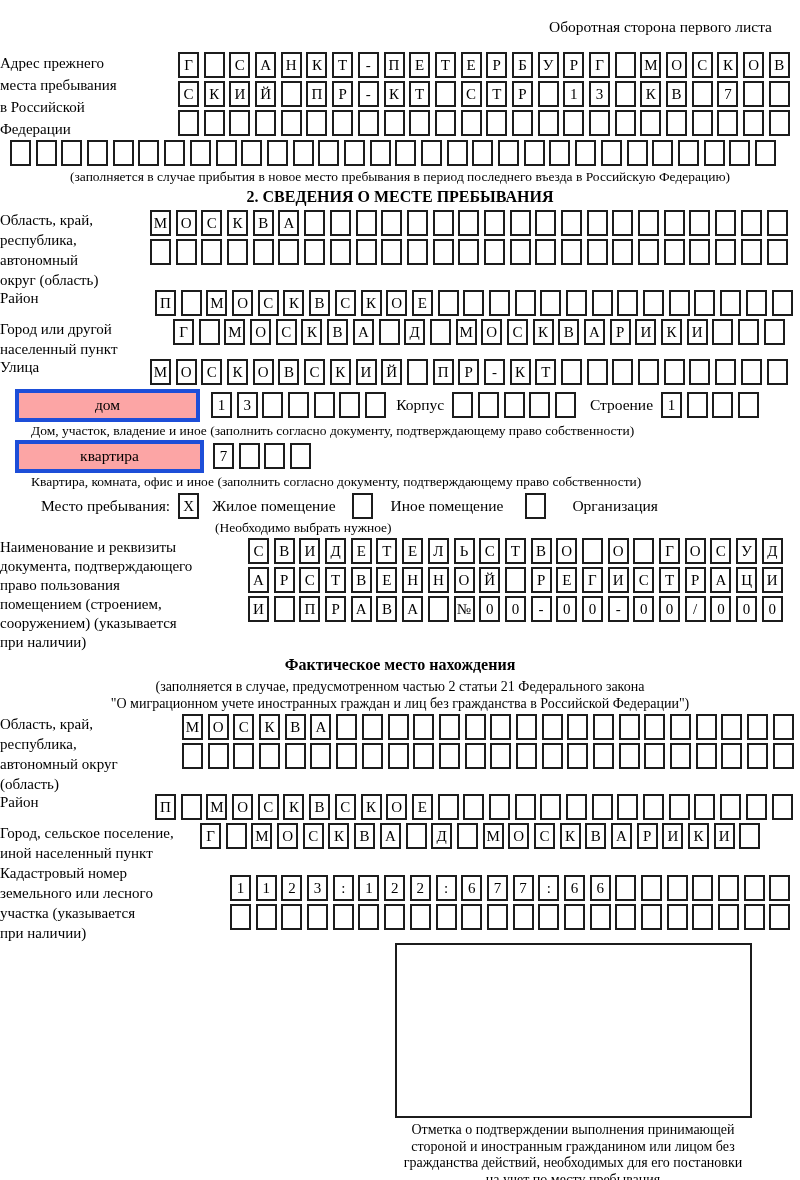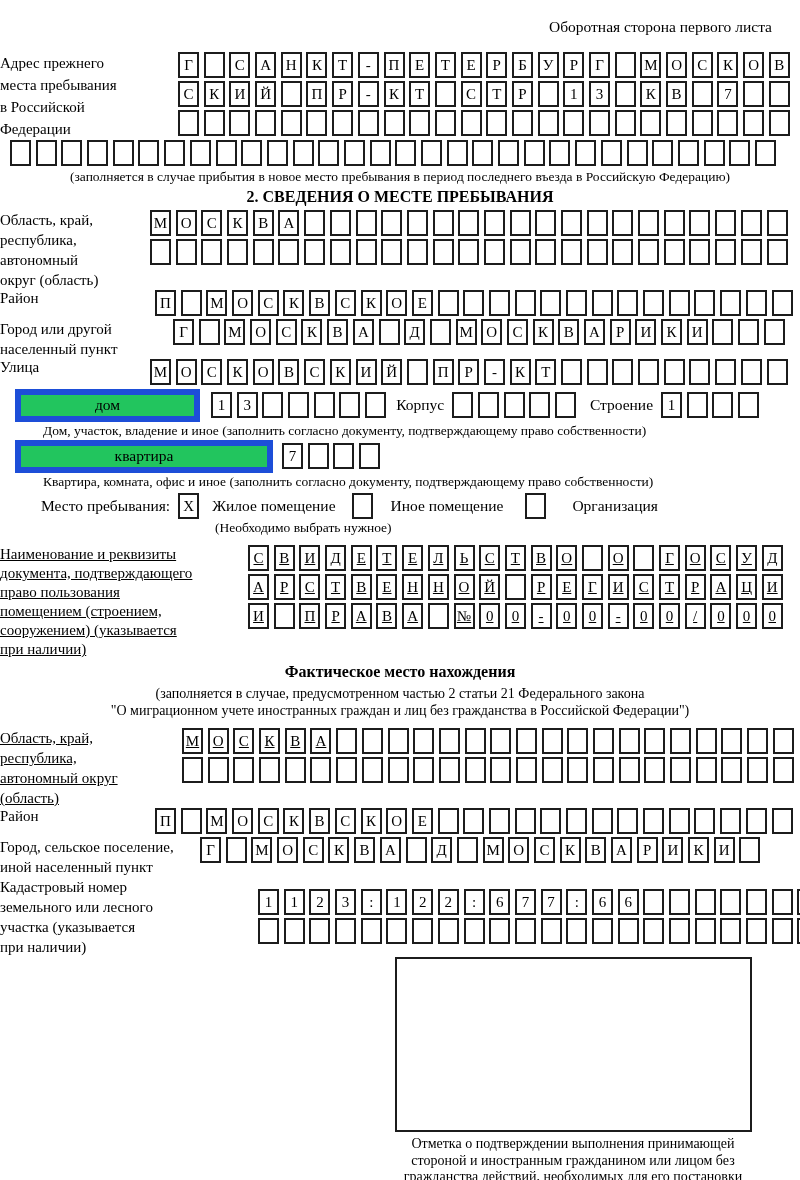--- a/index.html
+++ b/index.html
@@ -15,38 +15,38 @@
   .lh19{line-height:19px;}
   .rows{flex:0 0 auto;}
   .cells-row{display:flex;gap:4.7px;margin-bottom:3px;}
   .cell{
     box-sizing:border-box;flex:0 0 auto;width:21px;height:26px;border:2px solid #1c1c1c;
     display:flex;align-items:center;justify-content:center;
     font-size:15px;line-height:1;background:#fff;
   }
   .caption{font-size:13.5px;}
   .caption-center{text-align:center;}
-  .caption-left{padding-left:43px;}
+  .caption-left{padding-left:31px;}
   .sec-title{text-align:center;font-weight:bold;font-size:16px;margin:3px 0 4px 0;}
   .subtitle{text-align:center;font-size:14px;line-height:17px;}
   .inline-row{display:flex;align-items:center;}
   .wide-box{
-    box-sizing:border-box;border:6px solid #1d4ed8;height:33px;
-    display:flex;align-items:center;justify-content:center;font-size:15.5px;background:#22c55e;flex:0 0 auto;
+    box-sizing:border-box;border:4px solid #1d4ed8;height:33px;
+    display:flex;align-items:center;justify-content:center;font-size:15.5px;background:#fca5a5;flex:0 0 auto;
   }
   .w-dom{width:185px;}
-  .w-kv{width:258px;}
+  .w-kv{width:189px;}
   .small-lbl{font-size:15.5px;flex:0 0 auto;}
   .stay-row{display:flex;align-items:center;padding-left:41px;margin-top:2px;height:28px;}
   .note{font-size:13.5px;margin-left:215px;}
   .mark-box{
     box-sizing:border-box;margin-left:395px;width:357px;height:175px;border:2px solid #1c1c1c;background:#fff;
   }
   .mark-caption{margin:4px 0 0 373px;width:400px;text-align:center;font-size:14px;line-height:16.5px;}
-  .mt2{margin-top:9px;text-decoration:underline;} .mt4{margin-top:4px;} .mt16{margin-top:16px;}
+  .mt2{margin-top:2px;} .mt4{margin-top:4px;} .mt16{margin-top:16px;}
 </style>
 </head>
 <body>
 
 <div class="page">
 
   <div class="hdr-note">Оборотная сторона первого листа</div>
 
   <div class="field mt16">
     <div class="lbl lh22" style="width:178px;">
@@ -588,21 +588,21 @@
         <span class="cell">А</span>
         <span class="cell">Р</span>
         <span class="cell">И</span>
         <span class="cell">К</span>
         <span class="cell">И</span>
         <span class="cell"></span>
       </div>
   </div>
 
   <div class="field">
-    <div class="lbl lh20" style="width:258px;">
+    <div class="lbl lh20" style="width:230px;">
       <div>Кадастровый номер</div>
       <div>земельного или лесного</div>
       <div>участка (указывается</div>
       <div>при наличии)</div>
     </div>
     <div class="rows" style="margin-top:12px;">
       <div class="cells-row">
           <span class="cell">1</span>
           <span class="cell">1</span>
           <span class="cell">2</span>

